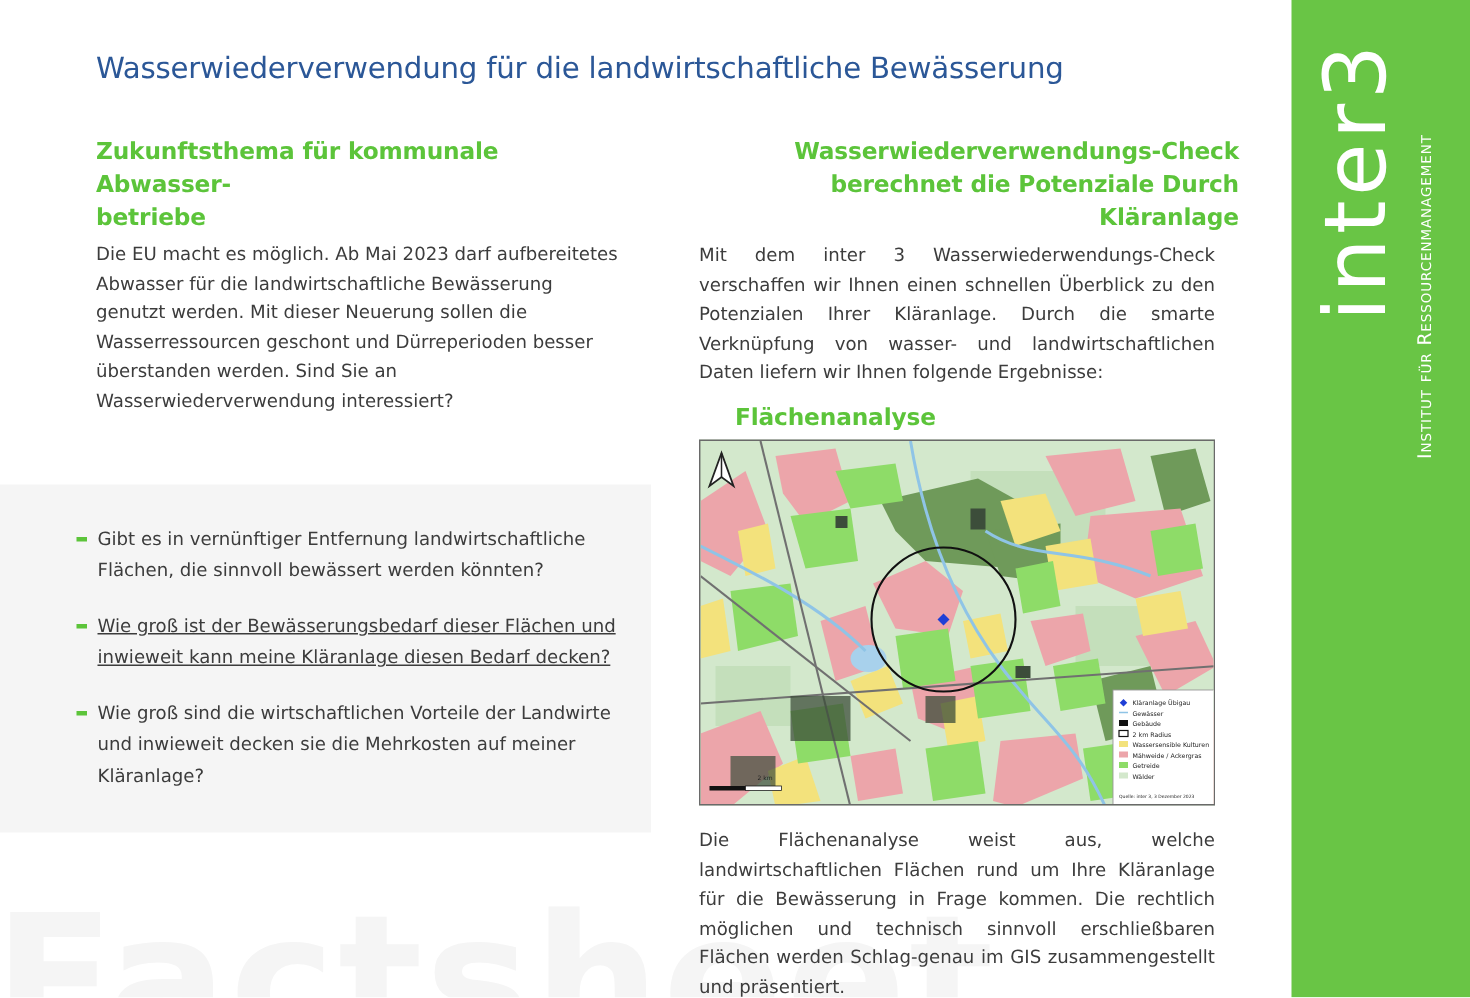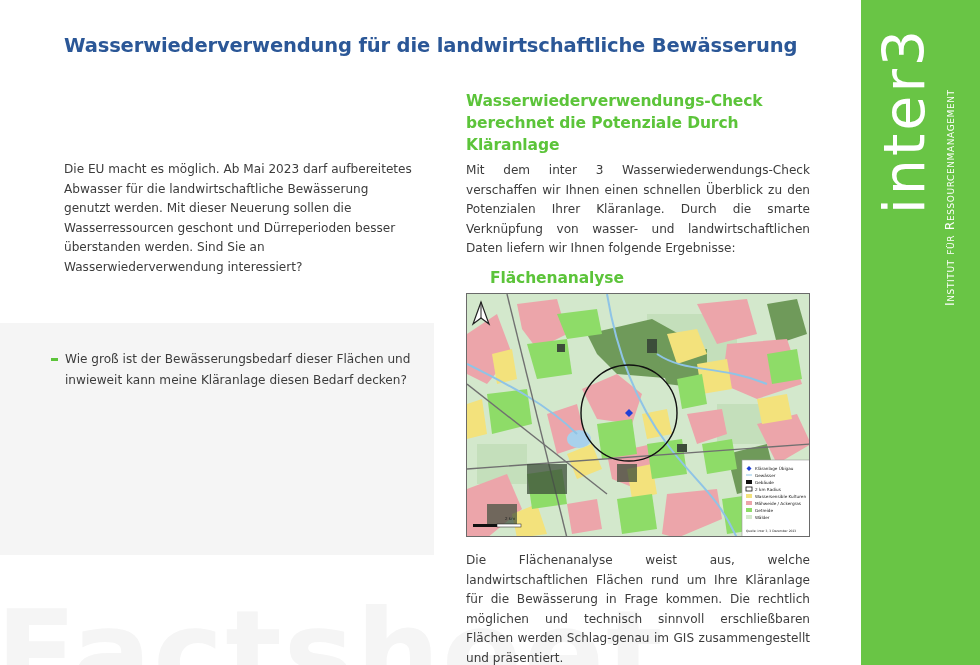--- a/index.html
+++ b/index.html
@@ -13,21 +13,21 @@
 
     .watermark {
       position: absolute; left: -4px; top: 594px;
       font-family: "DejaVu Sans", sans-serif; font-weight: bold;
       font-size: 118px; letter-spacing: 2px;
       color: #f5f5f5; white-space: nowrap; z-index: 0; line-height: 1;
     }
 
     .main-title {
       position: absolute; left: 64px; top: 34px;
-      font-family: "DejaVu Sans", sans-serif; font-weight: bold;
+      font-family: "DejaVu Sans", sans-serif; font-weight: normal;
       font-size: 19.5px; color: #2b5797; letter-spacing: -0.15px;
       white-space: nowrap; z-index: 2;
     }
 
     .h2 {
       position: absolute; font-weight: bold; font-size: 15.5px; line-height: 22px;
       color: #5cc43a; z-index: 2; letter-spacing: -0.1px;
     }
     .p {
       position: absolute; font-size: 12.1px; line-height: 19.5px; color: #3c3c3c; z-index: 2;
@@ -70,30 +70,36 @@
   </style>
 </head>
 <body>
 
 <div class="page">
 
   <div class="watermark">Factsheet</div>
 
   <h1 class="main-title">Wasserwiederverwendung für die landwirtschaftliche Bewässerung</h1>
 
+  <div class="h2" style="left:64px; top:90px; width:360px;">
+    <div>Zukunftsthema für kommunale Abwasser-</div>
+    <div>betriebe</div>
+  </div>
 
   <p class="p" style="left:64px; top:160px; width:348px;">Die EU macht es möglich. Ab Mai 2023 darf aufbereitetes Abwasser für die landwirtschaftliche Bewässerung genutzt werden. Mit dieser Neuerung sollen die Wasserressourcen geschont und Dürreperioden besser überstanden werden. Sind Sie an Wasserwiederverwendung interessiert?</p>
 
 
   <div class="grey-box"></div>
   <ul class="bullets">
-    <li style=""><span class="dash"></span><span>Wie groß ist der Bewässerungsbedarf dieser Flächen und inwieweit kann meine Kläranlage diesen Bedarf decken?</span></li>
+    <li><span class="dash"></span><span>Gibt es in vernünftiger Entfernung landwirtschaftliche Flächen, die sinnvoll bewässert werden könnten?</span></li>
+    <li style="text-decoration:underline;"><span class="dash"></span><span>Wie groß ist der Bewässerungsbedarf dieser Flächen und inwieweit kann meine Kläranlage diesen Bedarf decken?</span></li>
+    <li><span class="dash"></span><span>Wie groß sind die wirtschaftlichen Vorteile der Landwirte und inwieweit decken sie die Mehrkosten auf meiner Kläranlage?</span></li>
   </ul>
 
-  <div class="h2" style="left:466px; top:90px; width:360px;">
+  <div class="h2" style="left:466px; top:90px; width:360px;text-align:right;">
     <div>Wasserwiederverwendungs-Check</div>
     <div>berechnet die Potenziale Durch Kläranlage</div>
   </div>
 
   <p class="p justify" style="left:466px; top:161px; width:344px;">Mit dem inter 3 Wasserwiederwendungs-Check verschaffen wir Ihnen einen schnellen Überblick zu den Potenzialen Ihrer Kläranlage. Durch die smarte Verknüpfung von wasser- und landwirtschaftlichen Daten liefern wir Ihnen folgende Ergebnisse:</p>
 
   <div class="h2" style="left:466px; top:267px;margin-left:24px;">Flächenanalyse</div>
 
   <div class="map">
     <svg width="344" height="244" viewBox="0 0 344 244" xmlns="http://www.w3.org/2000/svg">

